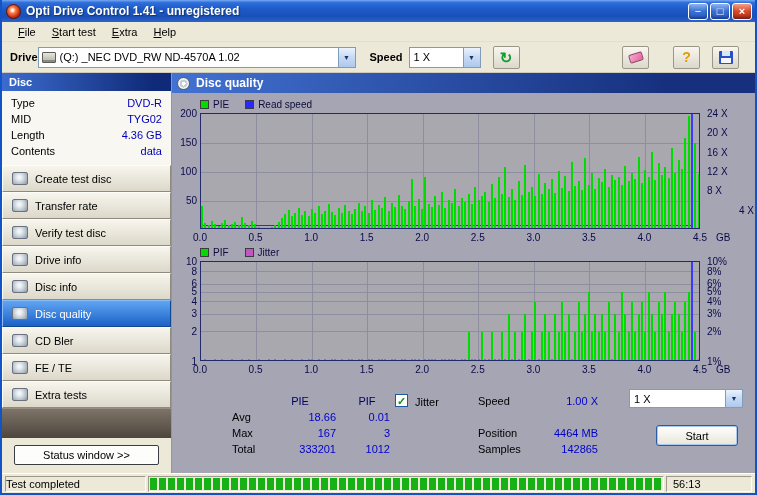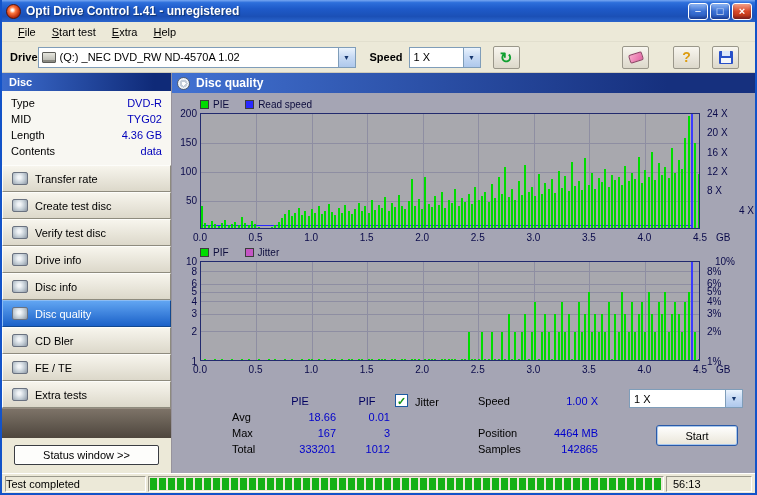--- a/index.html
+++ b/index.html
@@ -170,25 +170,25 @@
           <span class="info-value">4.36 GB</span>
         </div>
         <div class="info-row">
           <span>Contents</span>
           <span class="info-value">data</span>
         </div>
       </div>
 
       <div class="sb-btn">
         <span class="sb-icon"></span>
+        <span>Create test disc</span>
+      </div>
+      <div class="sb-btn">
+        <span class="sb-icon"></span>
         <span>Transfer rate</span>
-      </div>
-      <div class="sb-btn">
-        <span class="sb-icon"></span>
-        <span>Create test disc</span>
       </div>
       <div class="sb-btn">
         <span class="sb-icon"></span>
         <span>Verify test disc</span>
       </div>
       <div class="sb-btn">
         <span class="sb-icon"></span>
         <span>Drive info</span>
       </div>
       <div class="sb-btn">
@@ -576,21 +576,21 @@
           <rect x="476.7" y="52.3" width="2.1" height="47.7" fill="#00dc00"></rect>
           <rect x="480.0" y="69.9" width="2.1" height="30.1" fill="#00dc00"></rect>
           <rect x="483.3" y="39.8" width="2.1" height="60.2" fill="#00dc00"></rect>
           <rect x="486.7" y="30.1" width="2.1" height="69.9" fill="#00dc00"></rect>
           <rect x="490.0" y="52.3" width="2.1" height="47.7" fill="#00dc00"></rect>
           <rect x="493.3" y="69.9" width="2.1" height="30.1" fill="#00dc00"></rect>
           <rect x="496.7" y="96.5" width="2.1" height="3.5" fill="#00dc00"></rect>
           <line x1="491.1" y1="0" x2="491.1" y2="100" stroke="#3a3aff" stroke-width="1.6"></line>
         </svg>
       <div class="axisbox" id="y2r" style="left:533px;top:188px;width:46px;height:100px">
-          <span style="top: -5px; left: 10px;">10%</span>
+          <span style="top: -5px; left: 2px;">10%</span>
           <span style="top: 4.691px; left: 2px;">8%</span>
           <span style="top: 17.1849px; left: 2px;">6%</span>
           <span style="top: 25.103px; left: 2px;">5%</span>
           <span style="top: 34.794px; left: 2px;">4%</span>
           <span style="top: 47.2879px; left: 2px;">3%</span>
           <span style="top: 64.897px; left: 2px;">2%</span>
           <span style="top: 95px; left: 2px;">1%</span>
         </div>
       <div class="axisbox" id="x2" style="left:28px;top:291px;width:545px;height:11px">
           <span style="left: 0px; top: 0px; transform: translateX(-50%);">0.0</span>

